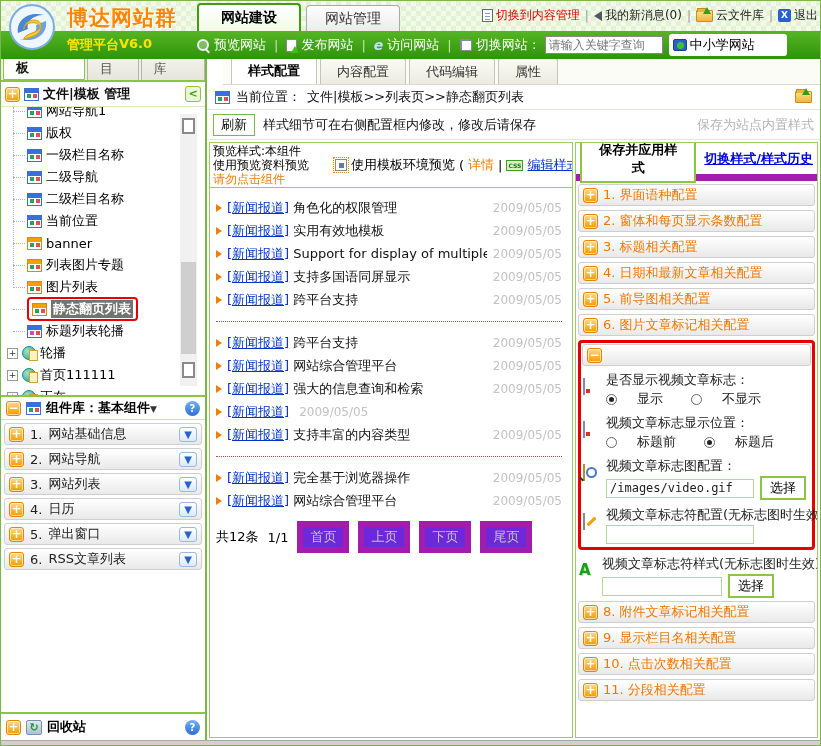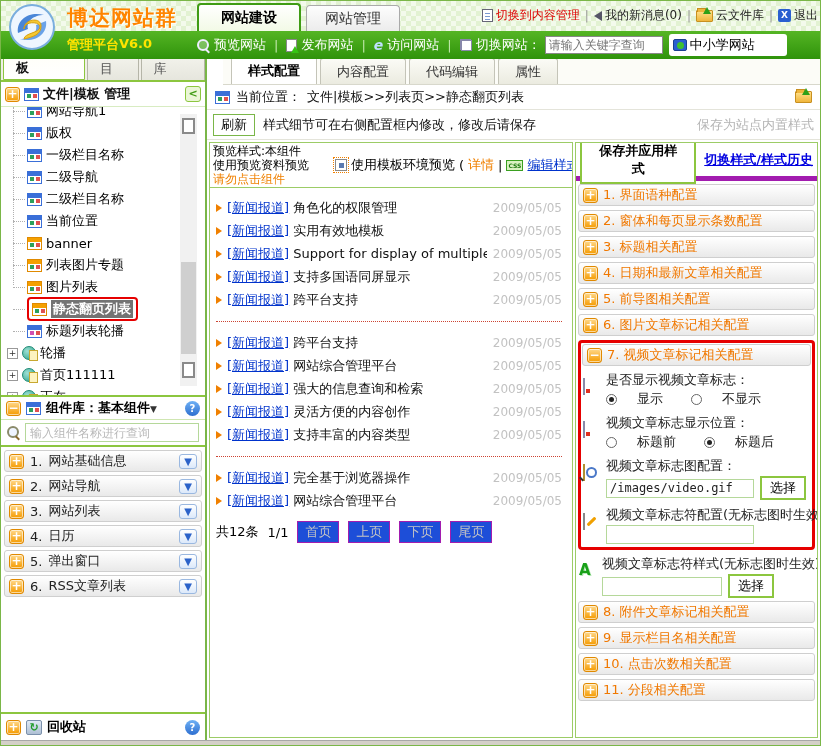--- a/index.html
+++ b/index.html
@@ -150,24 +150,24 @@
 
   .news-area { flex:1; padding:8px 10px 0 6px; font-size:13px; background:#fff; overflow:hidden; }
   .news-row { height:23px; display:flex; align-items:center; }
   .arrow { width:0; height:0; border-left:6px solid #f08000; border-top:4px solid transparent;
     border-bottom:4px solid transparent; margin-right:5px; flex:none; }
   .news-tag { color:#0033cc; text-decoration:underline; margin-right:4px; cursor:pointer; white-space:nowrap; }
   .news-title { color:#111; flex:1; white-space:nowrap; overflow:hidden; }
   .news-date { color:#c2c2c2; font-size:12px; margin-left:6px; }
   .divider { border-top:1px dotted #cc4433; margin:10px 0 9px; }
   .pagination { display:flex; align-items:center; gap:9px; margin-top:9px; }
-  .pg-btn { border:1px solid #a21caf; color:#c4c4c4; padding:1px 7px; background:#1d4ed8; font-size:13px; cursor:pointer;text-align:center; }
+  .pg-btn { border:6px solid #a21caf; color:#c4c4c4; padding:1px 7px; background:#6d28d9; font-size:13px; cursor:pointer;text-align:center; }
 
   .config-col { width:243px; flex:none; border:1px solid #9ccc66; display:flex; flex-direction:column; background:#fff; overflow:hidden; }
-  .actions { height:38px; display:flex; align-items:center; gap:8px; padding:0 4px; border-bottom:5px solid #a21caf; }
+  .actions { height:38px; display:flex; align-items:center; gap:8px; padding:0 4px; border-bottom:7px solid #a21caf; }
   .save-apply { border:2px solid #8cc63f; background:#fff; font-weight:bold; font-size:13px; padding:4px 12px; cursor:pointer; }
   .switch-link { color:#0000e0; font-weight:bold; text-decoration:underline; font-size:13px; cursor:pointer; white-space:nowrap; }
   .config-list { flex:1; padding:3px 2px; overflow:hidden; font-size:13px; }
   .cfg-row { height:22px; margin-bottom:4px; background:linear-gradient(#ffffff,#e9e9e9); border:1px solid #cfcfcf;
     border-radius:3px; display:flex; align-items:center; gap:5px; padding:0 4px; color:#f07800; cursor:pointer;
     white-space:nowrap; overflow:hidden; }
   .red-wrap { border:3px solid #e60000; border-radius:4px; margin-bottom:2px; padding:1px 1px 0; }
   .red-wrap .cfg-row { margin-bottom:2px; }
   .field { display:flex; gap:5px; padding:3px 1px; align-items:flex-start; }
   .f-ico { width:18px; flex:none; padding-top:8px; }
@@ -377,24 +377,20 @@
           <span class="scr-box" style="top:248px"></span>
         </div>
       </div>
 
       <div class="library-header">
         <span class="plus-ico">−</span>
         <span class="page-ico"></span>
         <span class="title"><span>组件库：基本组件</span><span class="caret">▼</span></span>
         <span class="help-ico">?</span>
       </div>
-      <div class="search-row">
-        <span class="mag-ico"></span>
-        <input placeholder="输入组件名称进行查询" style="">
-      </div>
       <div class="components">
         <div class="comp-row">
             <span class="plus-ico">+</span>
             <span>1.</span>
             <span class="lbl">网站基础信息</span>
             <span class="down-btn">▼</span>
           </div>
         <div class="comp-row">
             <span class="plus-ico">+</span>
             <span>2.</span>
@@ -521,21 +517,20 @@
               </div>
             <div class="news-row">
                 <span class="arrow"></span>
                 <span class="news-tag">[新闻报道]</span>
                 <span class="news-title">强大的信息查询和检索</span>
                 <span class="news-date">2009/05/05</span>
               </div>
             <div class="news-row">
                 <span class="arrow"></span>
                 <span class="news-tag">[新闻报道]</span>
-                <span class="news-title">灵活方便的内容创作</span>
                 <span class="news-date">2009/05/05</span>
               </div>
             <div class="news-row">
                 <span class="arrow"></span>
                 <span class="news-tag">[新闻报道]</span>
                 <span class="news-title">支持丰富的内容类型</span>
                 <span class="news-date">2009/05/05</span>
               </div>
             <div class="divider"></div>
             <div class="news-row">
@@ -588,21 +583,20 @@
                 <span>5. 前导图相关配置</span>
               </div>
             <div class="cfg-row">
                 <span class="plus-ico">+</span>
                 <span>6. 图片文章标记相关配置</span>
               </div>
 
             <div class="red-wrap">
               <div class="cfg-row">
                   <span class="plus-ico">−</span>
-                  <span>7. 视频文章标记相关配置</span>
                 </div>
 
               <div class="field">
                 <span class="f-ico"><span class="list-ico"></span></span>
                 <div class="f-body">
                   <div class="f-label">是否显示视频文章标志：</div>
                   <div class="opts">
                     <span class="radio checked"></span>
                       <span class="opt-label">显示</span>
                     <span class="radio"></span>

